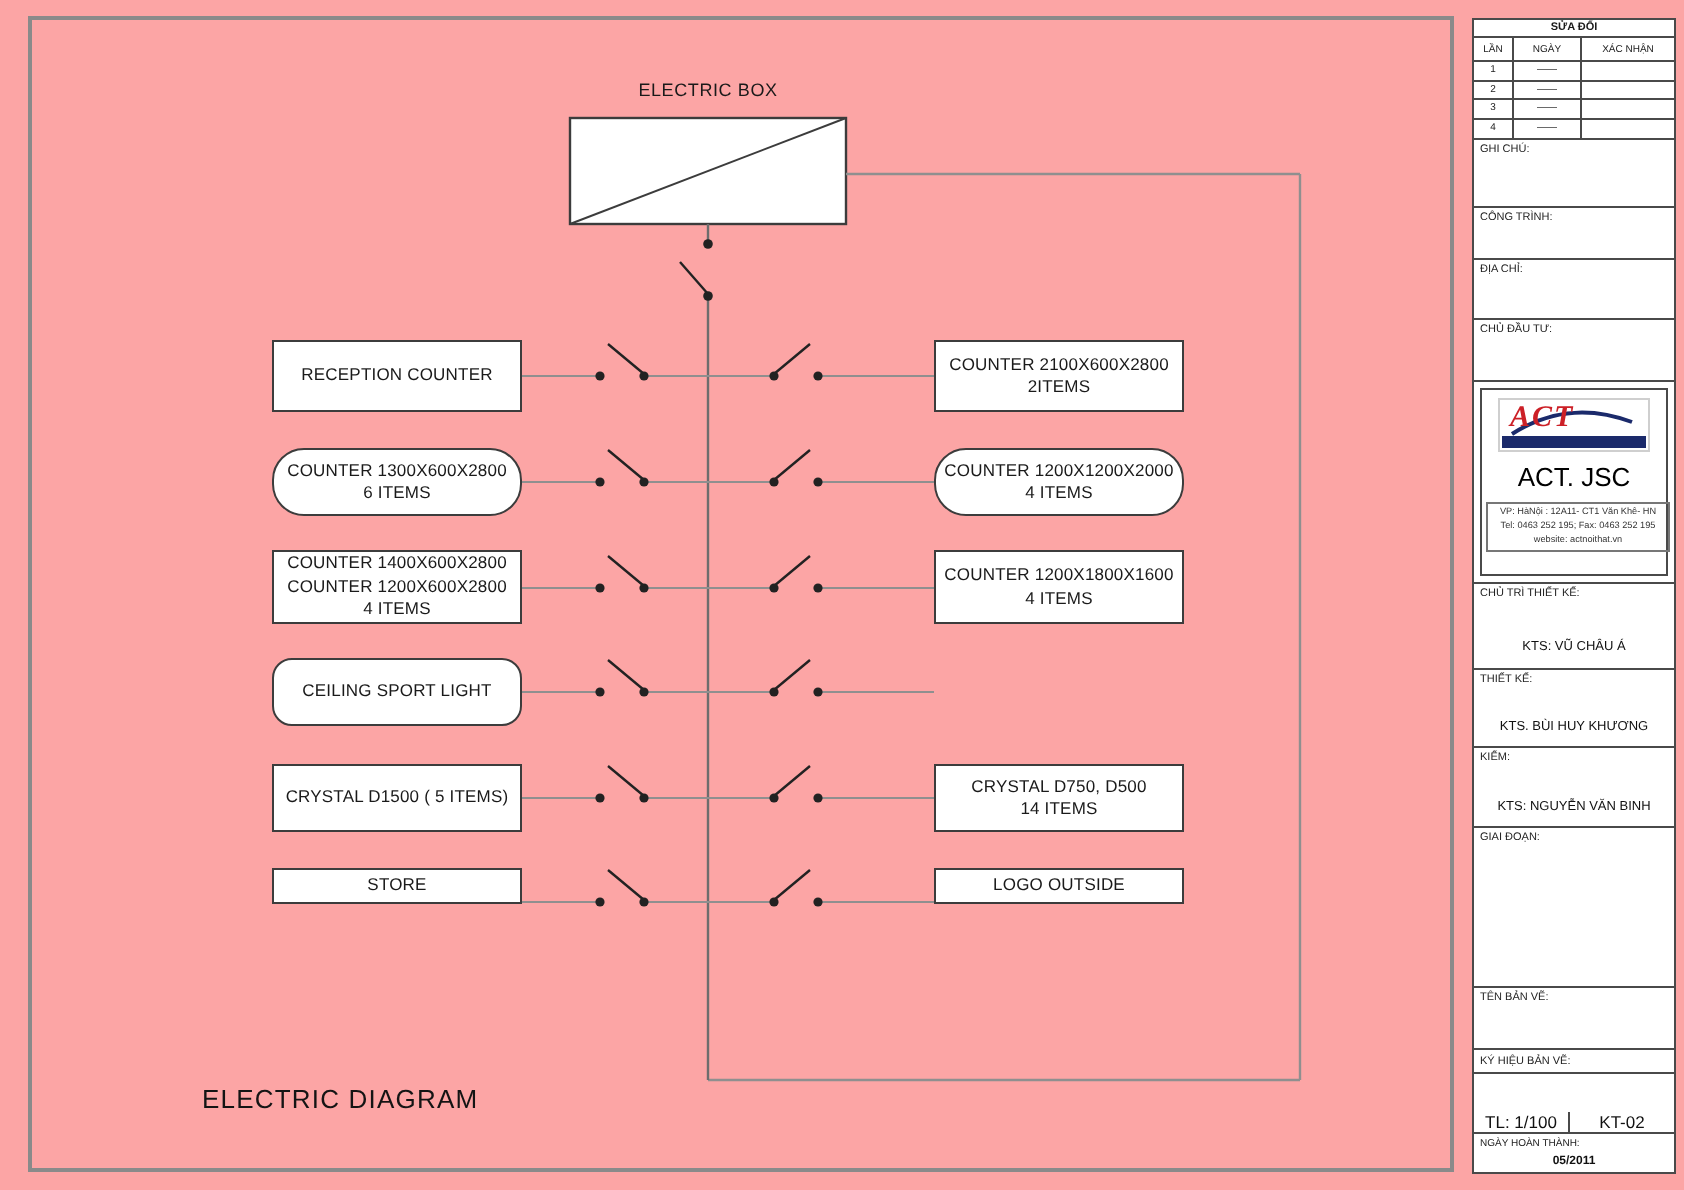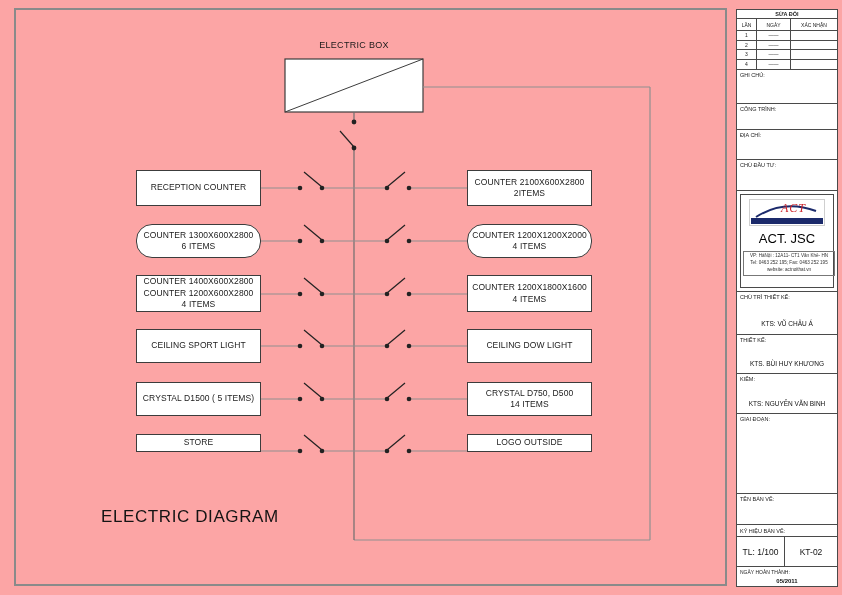--- a/index.html
+++ b/index.html
@@ -8,49 +8,49 @@
   
   .main-frame{position:absolute;left:14px;top:8px;width:713px;height:578px;border:2px solid #8a8a8a;box-sizing:border-box;}
   .wires{position:absolute;left:0;top:0;}
   
   .src-label{position:absolute;left:294px;top:40px;width:120px;text-align:center;font-size:9px;letter-spacing:.3px;}
   .node-box{position:absolute;width:125px;border:1px solid #3c3c3c;box-sizing:border-box;background:#fff;
             display:flex;align-items:center;justify-content:center;text-align:center;
             font-size:8.5px;line-height:1.35;white-space:pre-line;letter-spacing:.1px;}
   .lbox{left:106px;margin-left:30px;} .rbox{left:467px;}
   .r1{top:170px;height:36px;} .r2{top:224px;height:34px;border-radius:16px;} .r3{top:275px;height:37px;}
-  .r4{top:329px;height:34px;} .r5{top:382px;height:34px;} .r6{top:434px;height:18px;}
-  .diagram-title{position:absolute;left:101px;top:507px;font-size:17px;letter-spacing:.6px;color:#141414;}
+  .r4{top:329px;height:34px;border-radius:10px;} .r5{top:382px;height:34px;} .r6{top:434px;height:18px;}
+  .diagram-title{position:absolute;left:101px;top:542px;font-size:13px;letter-spacing:.6px;color:#141414;}
   
   .tblock{position:absolute;left:736px;top:9px;width:102px;height:578px;border:1px solid #4a4a4a;box-sizing:border-box;background:#fff;}
   .sec{position:absolute;left:0;width:100%;border-top:1px solid #4a4a4a;box-sizing:border-box;}
   .lbl{position:absolute;left:3px;top:2px;font-size:5.5px;color:#222;white-space:nowrap;}
   .val{position:absolute;left:0;width:100%;text-align:center;font-size:6.5px;color:#111;white-space:nowrap;}
   
   .rev{position:absolute;left:0;top:0;width:100%;height:59px;font-size:5.5px;}
   .rev-title{position:absolute;left:0;top:0;width:100%;height:9px;line-height:9px;text-align:center;border-bottom:1px solid #4a4a4a;box-sizing:border-box;font-weight:bold;}
   .rev-grid{position:absolute;left:0;top:9px;width:100%;height:50px;display:grid;
             grid-template-columns:20% 34% 46%;grid-template-rows:12px 9.5px 9.5px 9.5px 9.5px;}
   .rev-grid .cell{border-right:1px solid #4a4a4a;border-bottom:1px solid #4a4a4a;box-sizing:border-box;
                   display:flex;align-items:center;justify-content:center;font-size:5px;color:#222;overflow:hidden;}
   .rev-grid .cell:nth-child(3n){border-right:none;}
   .rev-grid .cell.last{border-bottom:none;}
   
   .logo-outer{position:absolute;left:0;top:180px;width:100%;height:101px;border-top:1px solid #4a4a4a;box-sizing:border-box;}
   .logo-inner{position:absolute;left:3px;top:3px;width:94px;height:94px;border:1px solid #4a4a4a;box-sizing:border-box;}
   .logo-art{position:absolute;left:8px;top:4px;width:76px;height:27px;border:1px solid #cfcfcf;box-sizing:border-box;background:#fff;}
-  .logo-act{position:absolute;left:31px;top:1px;font-size:12px;font-weight:normal;font-style:italic;color:#cc2027;
+  .logo-act{position:absolute;left:5px;top:1px;font-size:15px;font-weight:bold;font-style:italic;color:#cc2027;
             font-family:"Liberation Serif","DejaVu Serif",serif;letter-spacing:1px;}
   .logo-swoosh{position:absolute;left:4px;top:3px;}
   .logo-bar{position:absolute;left:1px;bottom:1px;width:72px;height:6px;background:#1b2a6b;}
   .co-name{position:absolute;left:0;top:36px;width:100%;text-align:center;font-size:13px;font-weight:normal;color:#000;}
   .co-addr{position:absolute;left:2px;top:56px;width:90px;border:1px solid #777;padding:1px 0;
            text-align:center;font-size:4.6px;line-height:1.5;color:#333;}
   
-  .code-row{position:absolute;left:0;top:526px;width:100%;height:30px;border-top:1px solid #4a4a4a;box-sizing:border-box;display:flex;}
+  .code-row{position:absolute;left:0;top:526px;width:100%;height:30px;border-top:1px solid #4a4a4a;box-sizing:border-box;display:flex;align-items:flex-end;}
   .code-cell{flex:1;display:flex;align-items:center;justify-content:center;font-size:8.5px;color:#111;box-sizing:border-box;}
   .code-cell.first{border-right:1px solid #4a4a4a;flex:0 0 48px;}
   .date-val{position:absolute;left:0;top:11px;width:100%;text-align:center;font-size:6px;font-weight:bold;color:#111;}
 </style>
 </head>
 <body>
 
 <div class="page">
 
   <div class="main-frame"></div>
@@ -156,21 +156,20 @@
   <div class="node-box lbox r4">CEILING SPORT LIGHT</div>
   <div class="node-box lbox r5">CRYSTAL D1500 ( 5 ITEMS)</div>
   <div class="node-box lbox r6">STORE</div>
 
   <div class="node-box rbox r1">COUNTER 2100X600X2800
 2ITEMS</div>
   <div class="node-box rbox r2">COUNTER 1200X1200X2000
 4 ITEMS</div>
   <div class="node-box rbox r3">COUNTER 1200X1800X1600
 4 ITEMS</div>
-  <div class="node-box rbox r4">CEILING DOW LIGHT</div>
   <div class="node-box rbox r5">CRYSTAL D750, D500
 14 ITEMS</div>
   <div class="node-box rbox r6">LOGO OUTSIDE</div>
 
   <div class="diagram-title">ELECTRIC DIAGRAM</div>
 
   <div class="tblock">
 
     <div class="rev">
       <div class="rev-title">SỬA ĐỔI</div>

